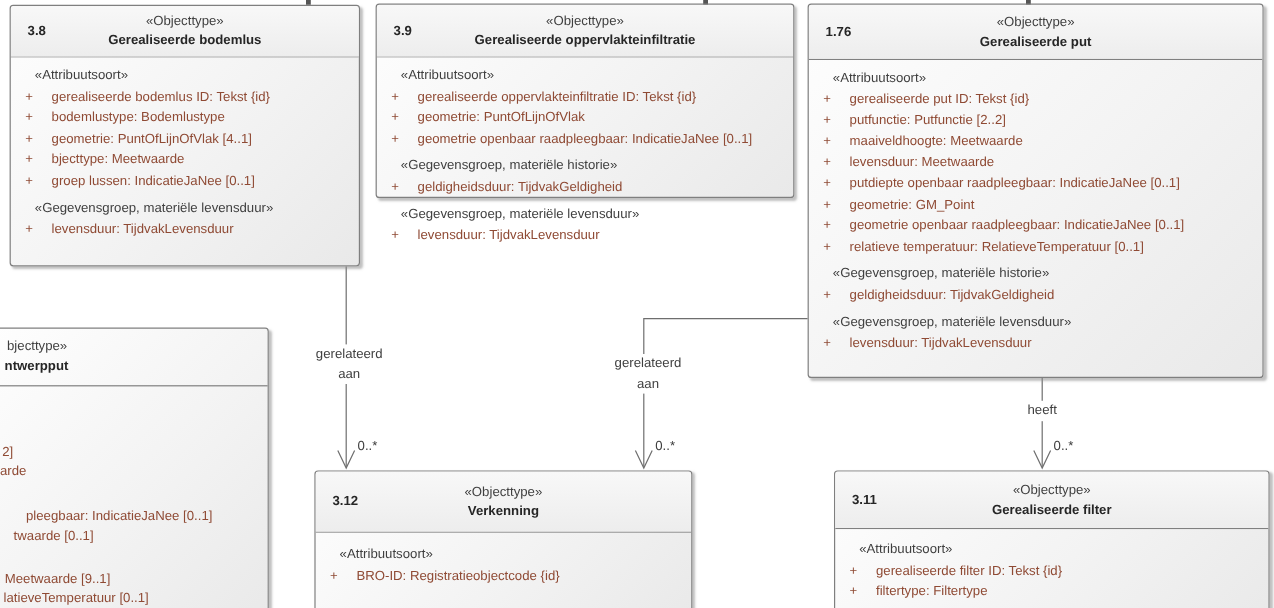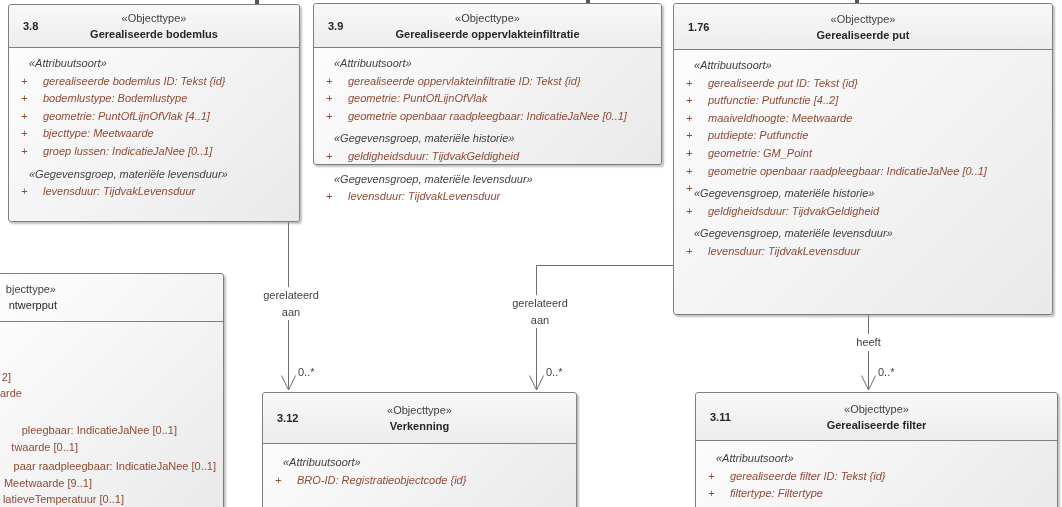--- a/index.html
+++ b/index.html
@@ -16,29 +16,29 @@
   .hdr{
     position:relative;border-bottom:1px solid #7f7f7f;
     background:linear-gradient(180deg,#f8f8f8,#ededed);
     display:flex;flex-direction:column;align-items:center;justify-content:center;
     border-radius:3px 3px 0 0;
   }
   .num{position:absolute;left:14px;top:50%;transform:translateY(-50%);font-weight:bold;color:#262626;}
   .st{color:#3f3f3f;line-height:16px;}
   .nm{font-weight:bold;color:#262626;line-height:16px;}
   .bd{padding:7px 4px 4px 4px;}
-  .sec{margin:0;font-style:italic;}
+  .sec{margin:0;}
   .sec + .sec{margin-top:5px;}
   .sh{padding-left:16px;line-height:17.6px;color:#3f3f3f;white-space:nowrap;}
   .attr{position:relative;padding-left:30px;line-height:17.6px;color:#8f4a34;white-space:nowrap;}
   .plus{position:absolute;left:8px;color:#8f4a34;}
   
   .frag{position:absolute;white-space:nowrap;color:#8f4a34;line-height:13px;text-align:center;}
   .frag.dark{color:#3f3f3f;}
-  .frag.bold{color:#262626;font-weight:normal;}
+  .frag.bold{color:#262626;font-weight:bold;}
   
   .lab{position:absolute;color:#3f3f3f;background:#fff;text-align:center;line-height:16.5px;}
   .mult{position:absolute;color:#3f3f3f;background:#fff;line-height:13px;}
   svg.wires{position:absolute;left:0;top:0;pointer-events:none;}
 </style>
 </head>
 <body>
 
 <div id="canvas">
 
@@ -111,27 +111,27 @@
   <div class="cls" style="left:673px;top:3px;width:380px;height:312px">
     <div class="hdr" style="height:45px">
       <span class="num">1.76</span>
       <div class="st">«Objecttype»</div>
       <div class="nm">Gerealiseerde put</div>
     </div>
     <div class="bd">
       <div class="sec">
         <div class="sh">«Attribuutsoort»</div>
         <div class="attr"><span class="plus">+</span><span>gerealiseerde put ID: Tekst {id}</span></div>
-        <div class="attr"><span class="plus">+</span><span>putfunctie: Putfunctie [4..2]</span></div>
+        <div class="attr"><span class="plus">+</span><span>putfunctie: Putfunctie [2..2]</span></div>
         <div class="attr"><span class="plus">+</span><span>maaiveldhoogte: Meetwaarde</span></div>
-        <div class="attr"><span class="plus">+</span><span>putdiepte: Putfunctie</span></div>
-        <div class="attr"><span class="plus">+</span></div>
+        <div class="attr"><span class="plus">+</span><span>levensduur: Meetwaarde</span></div>
+        <div class="attr"><span class="plus">+</span><span>putdiepte openbaar raadpleegbaar: IndicatieJaNee [0..1]</span></div>
         <div class="attr"><span class="plus">+</span><span>geometrie: GM_Point</span></div>
         <div class="attr"><span class="plus">+</span><span>geometrie openbaar raadpleegbaar: IndicatieJaNee [0..1]</span></div>
-        <div class="attr"><span class="plus">+</span></div>
+        <div class="attr"><span class="plus">+</span><span>relatieve temperatuur: RelatieveTemperatuur [0..1]</span></div>
       </div>
       <div class="sec">
         <div class="sh">«Gegevensgroep, materiële historie»</div>
         <div class="attr"><span class="plus">+</span><span>geldigheidsduur: TijdvakGeldigheid</span></div>
       </div>
       <div class="sec">
         <div class="sh">«Gegevensgroep, materiële levensduur»</div>
         <div class="attr"><span class="plus">+</span><span>levensduur: TijdvakLevensduur</span></div>
       </div>
     </div>
@@ -167,21 +167,20 @@
   </div>
 
   <div class="cls" style="left:-8px;top:273px;width:232px;height:245px;border-radius:0 3px 0 0">
     <div style="position:absolute;left:0;right:0;top:47px;border-top:1px solid #7f7f7f"></div>
     <span class="frag dark" style="top:9px;right:167px">bjecttype»</span>
     <span class="frag bold" style="top:25px;right:166px">ntwerpput</span>
     <span class="frag" style="top:97px;right:212px">2]</span>
     <span class="frag" style="top:113px;right:201px">arde</span>
     <span class="frag" style="top:150px;right:46px">pleegbaar: IndicatieJaNee [0..1]</span>
     <span class="frag" style="top:167px;right:145px">twaarde [0..1]</span>
-    <span class="frag" style="top:186px;right:7px">paar raadpleegbaar: IndicatieJaNee [0..1]</span>
     <span class="frag" style="top:203px;right:131px">Meetwaarde [9..1]</span>
     <span class="frag" style="top:219px;right:99px">latieveTemperatuur [0..1]</span>
   </div>
 
   <div class="lab" style="left:246px;top:287px;width:90px">
     <div>gerelateerd</div>
     <div>aan</div>
   </div>
   <div class="lab" style="left:495px;top:295px;width:90px">
     <div>gerelateerd</div>

